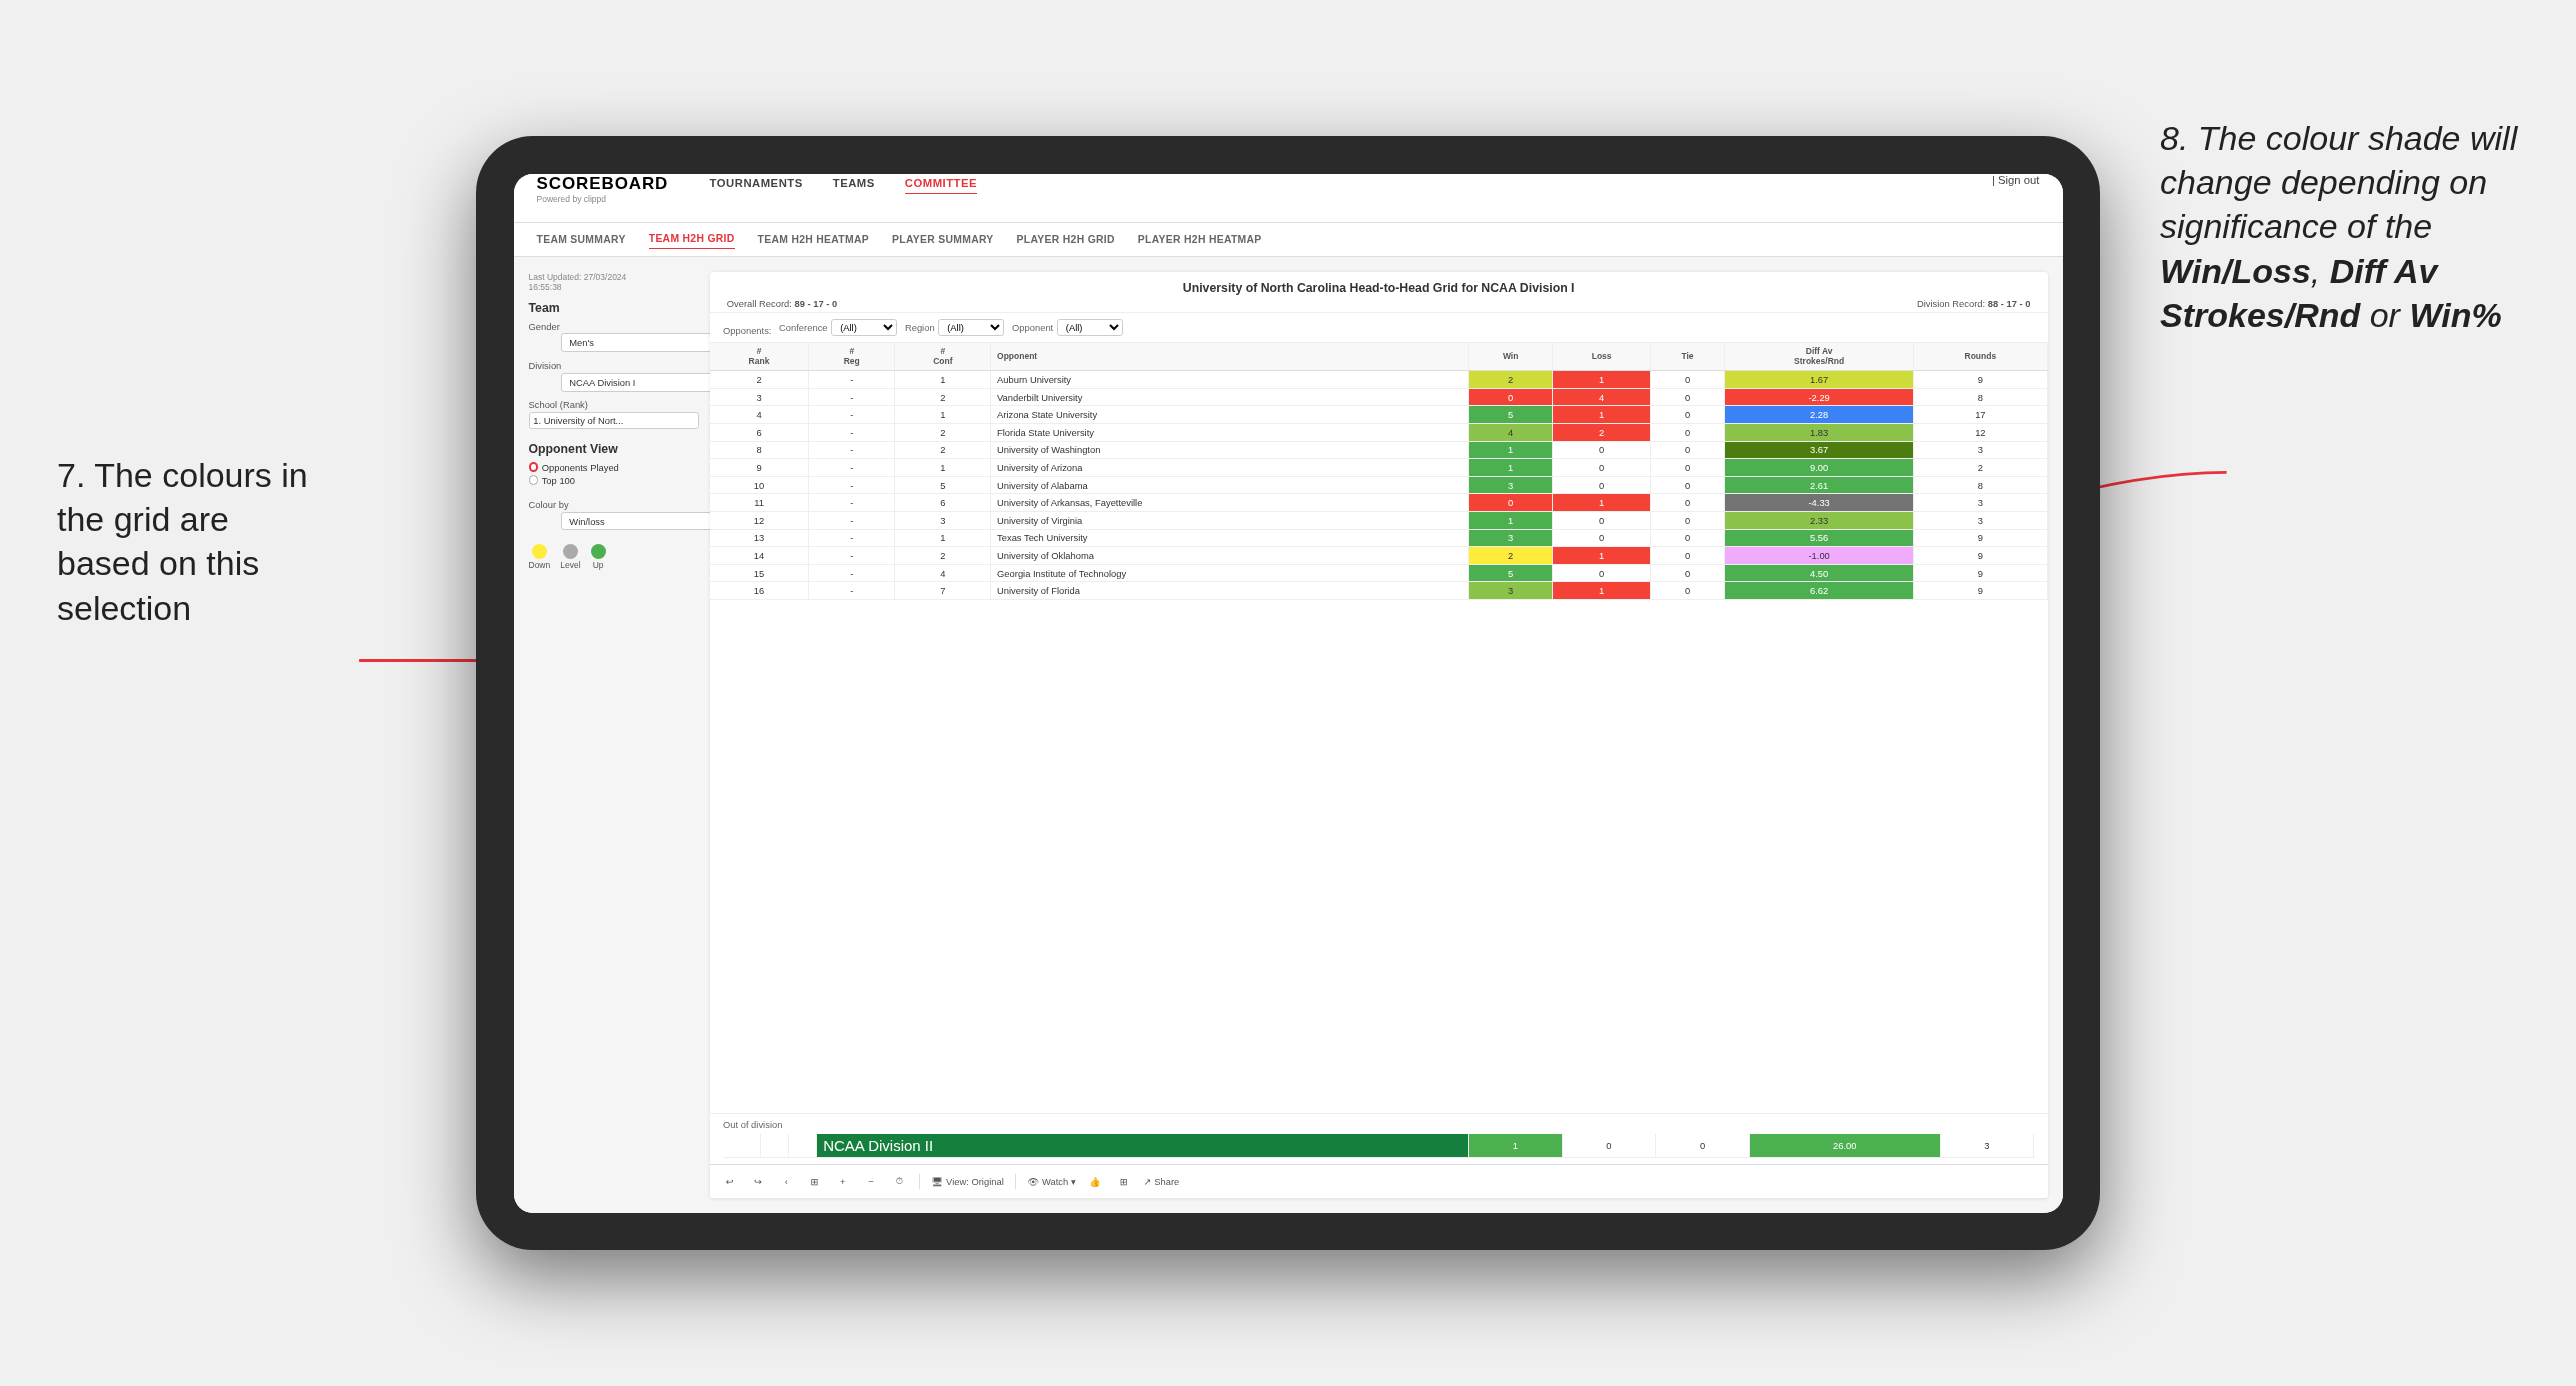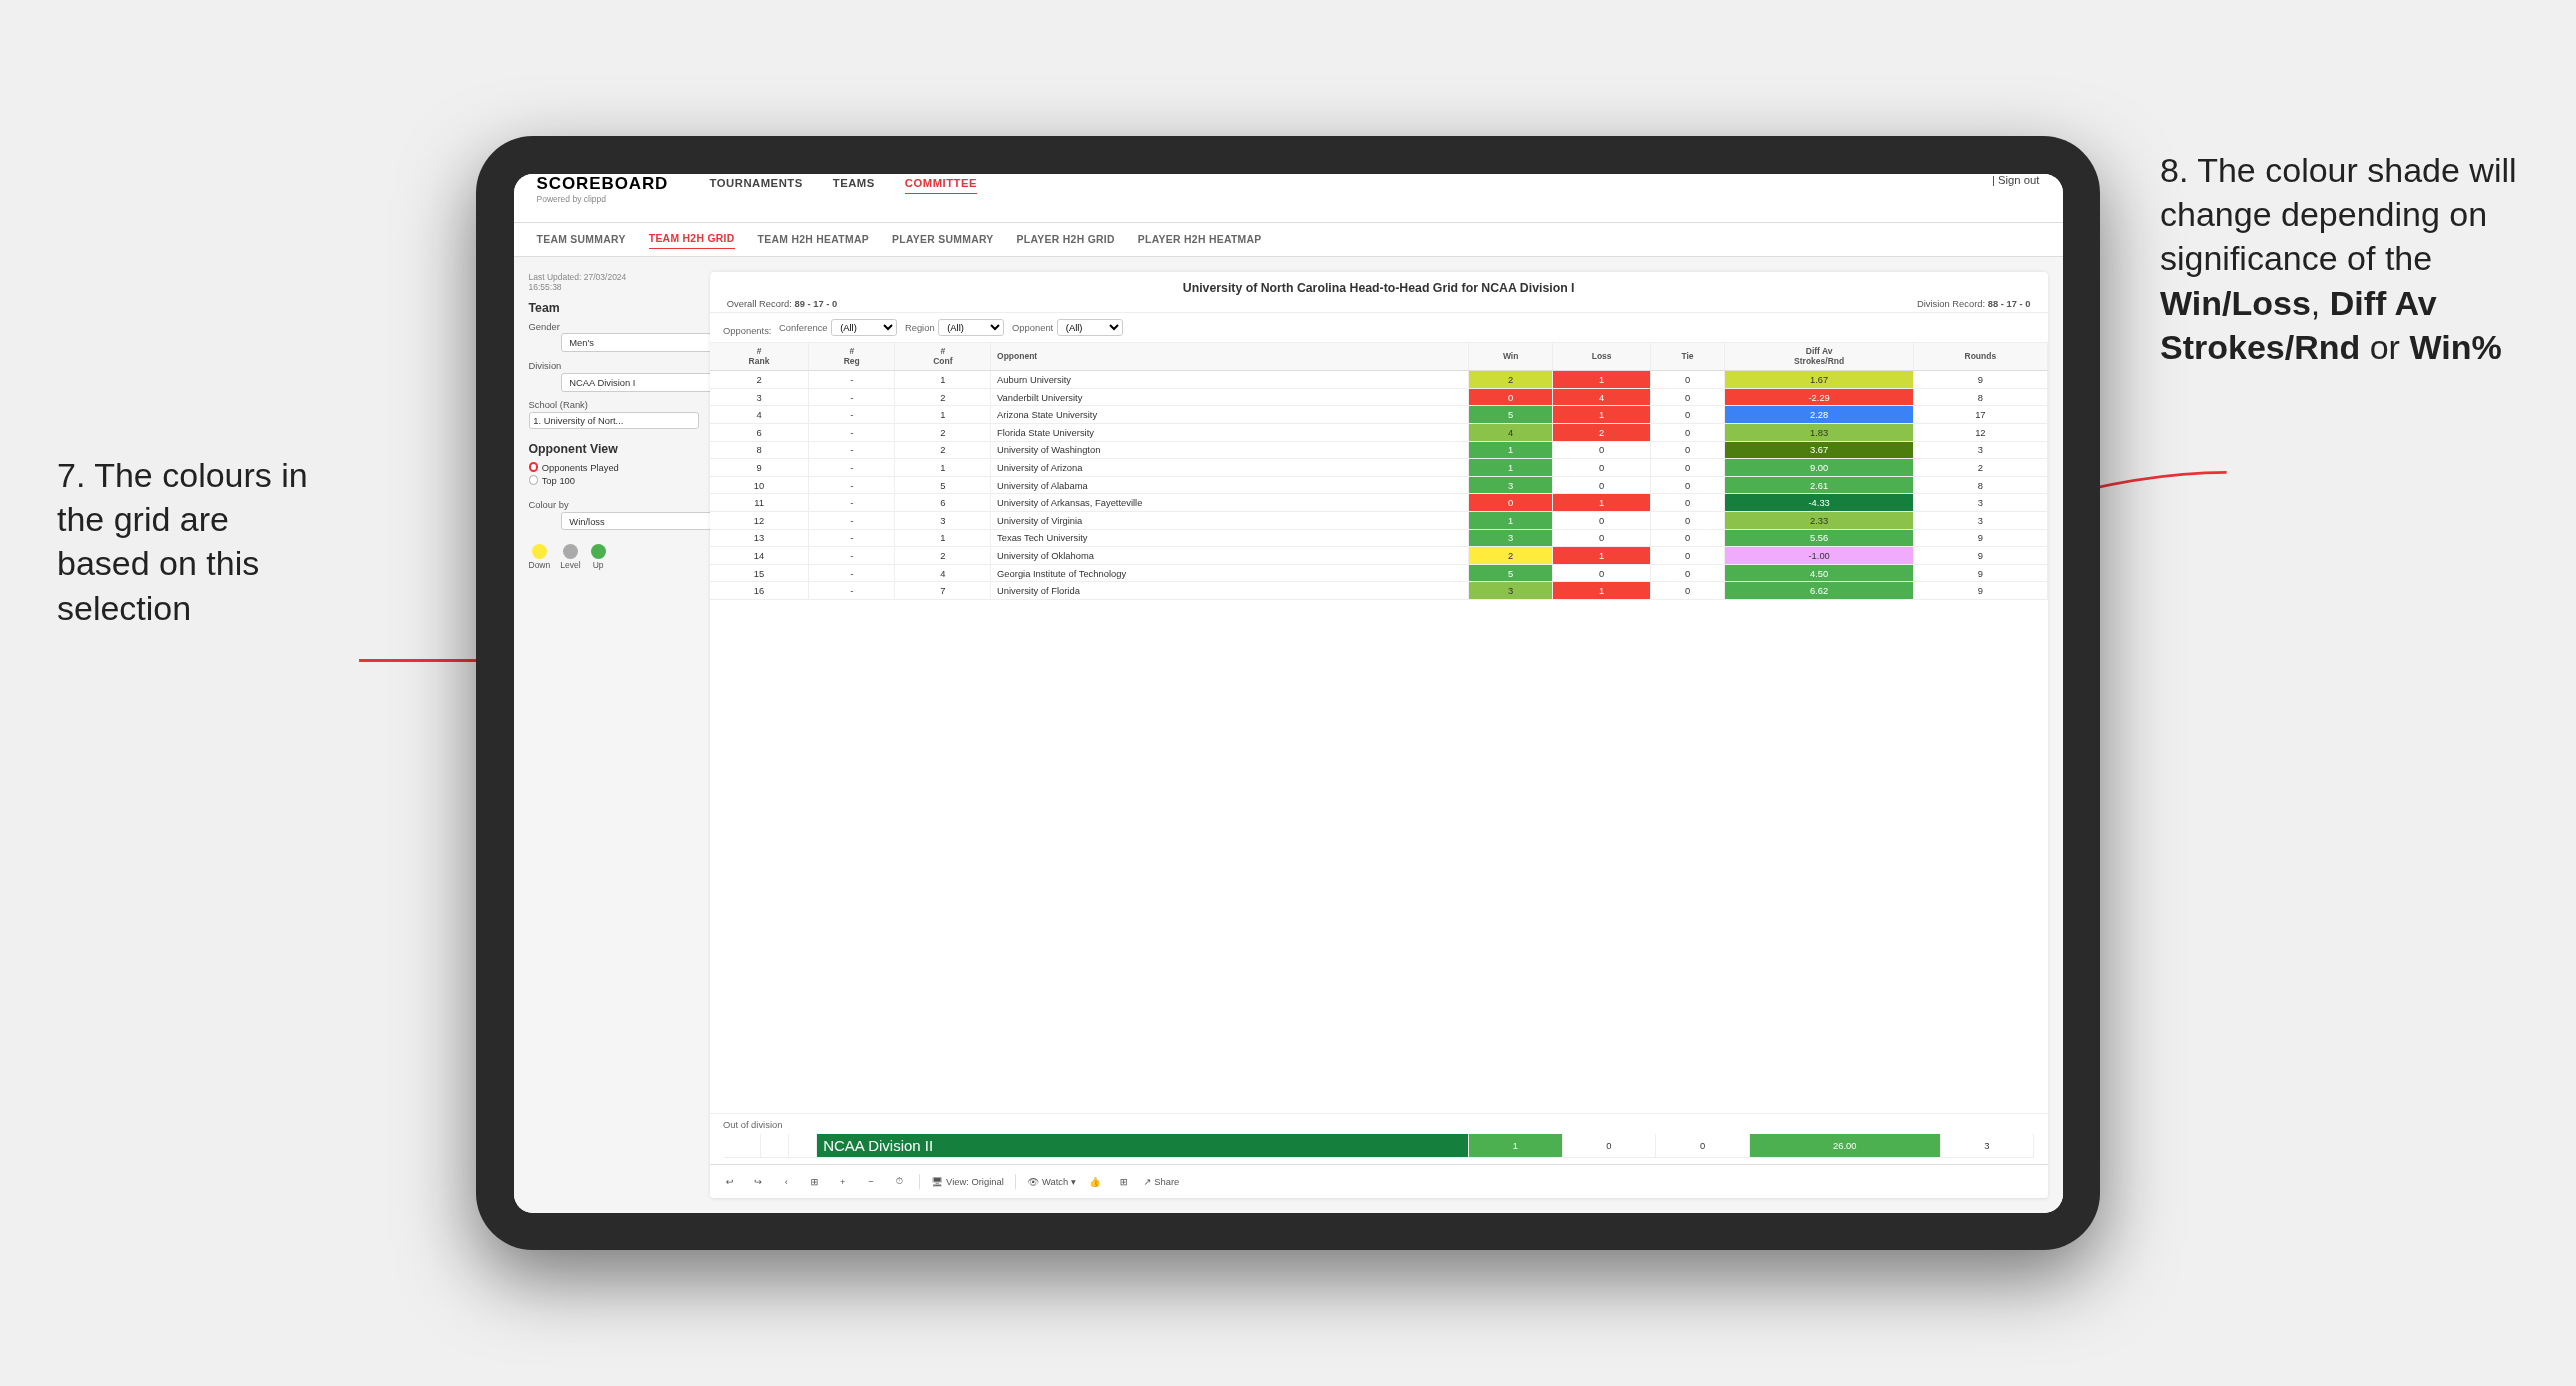--- a/index.html
+++ b/index.html
@@ -22,26 +22,27 @@
       top: 453px;
       width: 264px;
       font-size: 34px;
       font-weight: 500;
       line-height: 1.3;
       color: #222;
     }
     .annotation-right {
       position: absolute;
       right: 57px;
-      top: 148px;
+      top: 116px;
       width: 359px;
       font-size: 34px;
       font-weight: 500;
       line-height: 1.3;
       color: #222;
+      font-style: italic;
     }
     .annotation-right strong {
       font-weight: 800;
     }
 
     
     .tablet {
       width: 1624px;
       height: 1114px;
       background: #2a2a2a;
@@ -626,21 +627,21 @@
     <td>8</td>
   </tr>
                 <tr>
     <td>11</td>
     <td>-</td>
     <td>6</td>
     <td class="left">University of Arkansas, Fayetteville</td>
     <td style="background:#f44336;color:#fff;">0</td>
     <td style="background:#f44336;color:#fff;">1</td>
     <td>0</td>
-    <td style="background:#15803d;color:#fff;">-4.33</td>
+    <td style="background:#737373;color:#fff;">-4.33</td>
     <td>3</td>
   </tr>
                 <tr>
     <td>12</td>
     <td>-</td>
     <td>3</td>
     <td class="left">University of Virginia</td>
     <td style="background:#4caf50;color:#fff;">1</td>
     <td style="background:#fff;color:#333;">0</td>
     <td>0</td>

